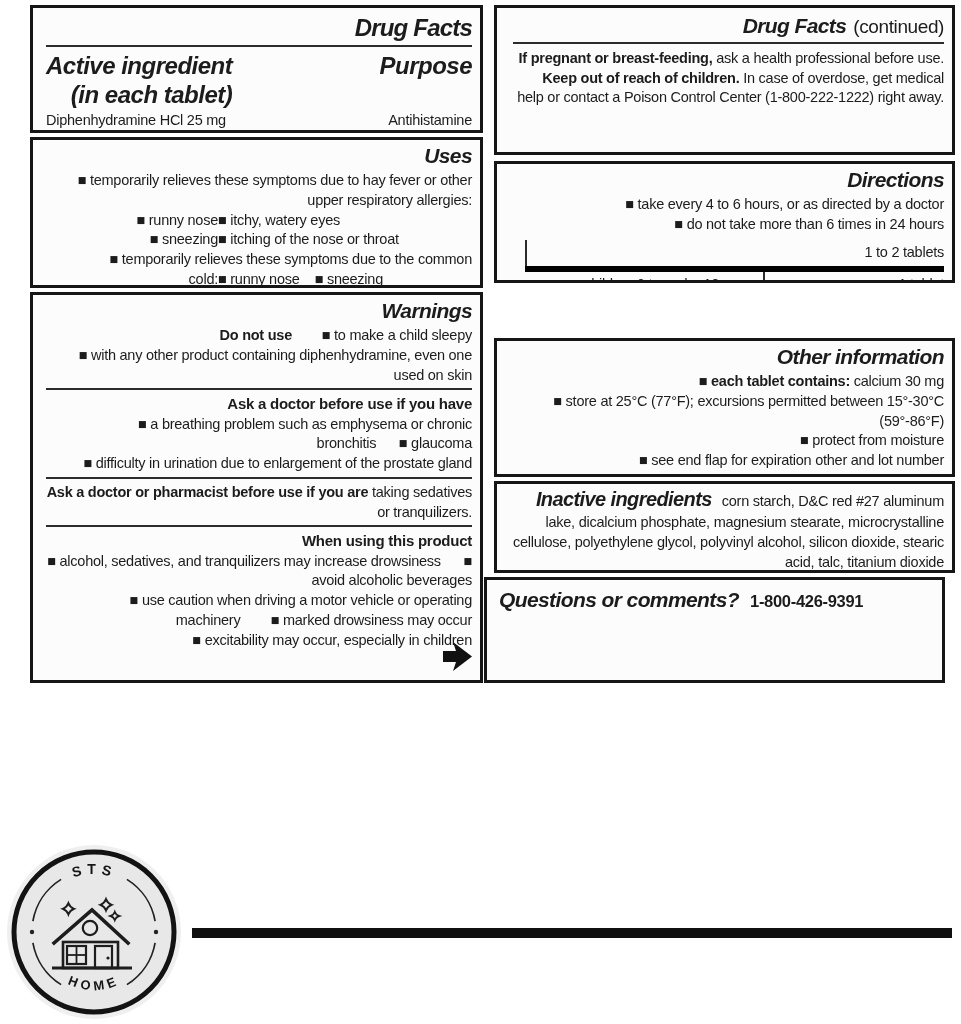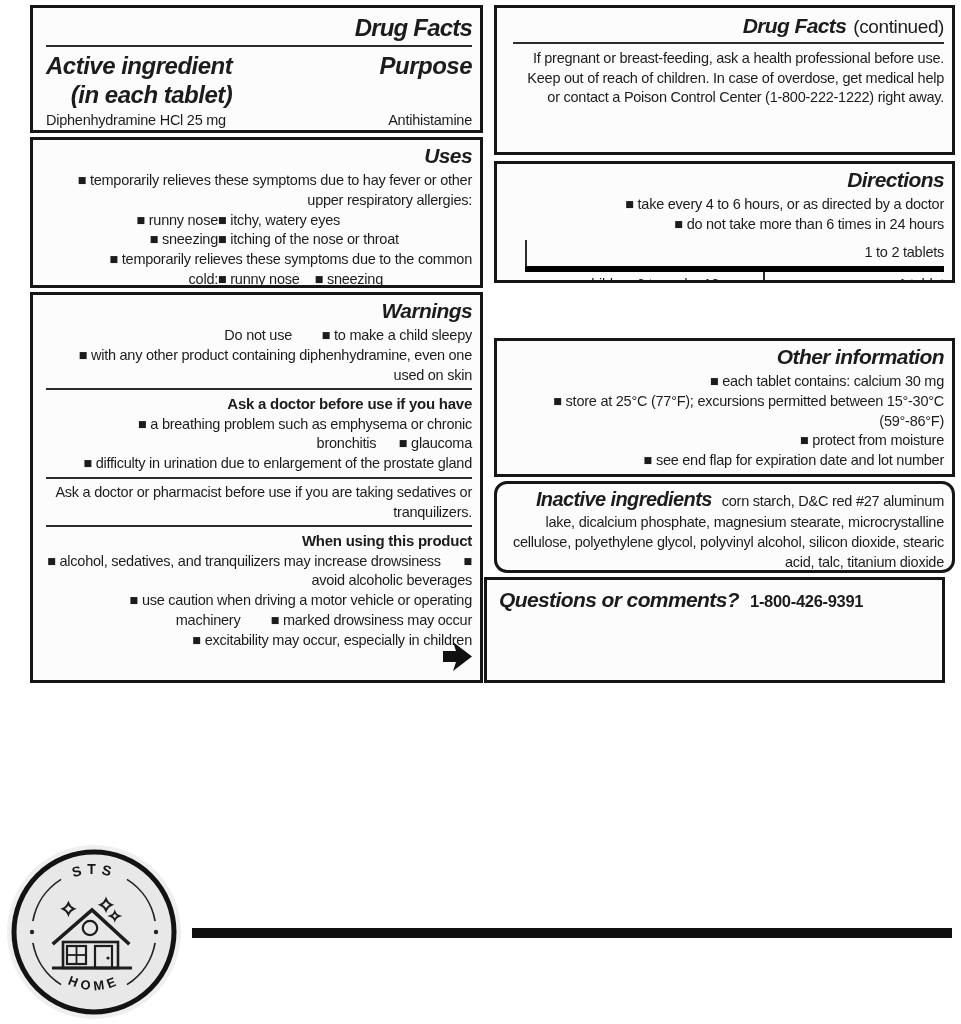--- a/index.html
+++ b/index.html
@@ -10,21 +10,21 @@
   }
   .box{
     position:absolute;box-sizing:border-box;
     border:3px solid #161616;background:#fcfcfc;
     padding:4px 8px 4px 13px;overflow:hidden;text-align:right;
   }
   .body-txt{font-size:14.5px;letter-spacing:-0.25px;line-height:1.36;}
   .main-h{font-style:italic;font-weight:700;font-size:24px;letter-spacing:-0.8px;line-height:1.1;padding-top:3px;}
   .sec-h{font-style:italic;font-weight:700;font-size:21px;letter-spacing:-0.6px;line-height:1.15;margin:0 0 3px 0;}
   .sub-h{font-weight:700;font-size:15px;letter-spacing:-0.25px;line-height:1.36;}
-  .lead{font-weight:400;}
+  .lead{font-weight:700;}
   .rule{border:0;border-top:2px solid #2c2c2c;margin:4px 0 5px 0;}
   .rule-tight{border:0;border-top:2px solid #2c2c2c;margin:3px 0 4px 0;}
   .b{padding-left:17px;text-indent:-17px;}
   .pair-row{display:flex;padding-left:30px;}
   .pair-row .pc1{width:142px;flex:none;}
   .cold-row{display:flex;padding-left:17px;}
   .cold-row .cold-lead{width:155px;flex:none;}
   .ai-row{display:flex;justify-content:space-between;align-items:flex-start;margin-top:2px;}
   .h3{font-style:italic;font-weight:700;font-size:24px;letter-spacing:-0.5px;line-height:1.2;}
   .dnu-row .dnu-item{margin-left:26px;}
@@ -136,24 +136,24 @@
   </div>
 </div>
 
 <div class="box body-txt" style="left:494px;top:338px;width:461px;height:139px;padding-left:12px;">
   <div class="sec-h">Other information</div>
   <div class="b">
     <span class="lead">■ each tablet contains:</span><span> calcium 30 mg</span>
   </div>
   <div class="b">■ store at 25°C (77°F); excursions permitted between 15°-30°C (59°-86°F)</div>
   <div class="b">■ protect from moisture</div>
-  <div class="b">■ see end flap for expiration date and lot number</div>
-</div>
-
-<div class="box body-txt" style="left:494px;top:481px;width:461px;height:92px;padding-left:12px;padding-top:2px;border-radius:13px;">
+  <div class="b">■ see end flap for expiration other and lot number</div>
+</div>
+
+<div class="box body-txt" style="left:494px;top:481px;width:461px;height:92px;padding-left:12px;padding-top:2px;">
   <div>
     <span class="inline-h">Inactive ingredients</span><span>corn starch, D&amp;C red #27 aluminum lake, dicalcium phosphate, magnesium stearate, microcrystalline cellulose, polyethylene glycol, polyvinyl alcohol, silicon dioxide, stearic acid, talc, titanium dioxide</span>
   </div>
 </div>
 
 <div class="box body-txt" style="left:484px;top:577px;width:461px;height:106px;padding-left:12px;">
   <div class="q-row">
     <span class="sec-h" style="margin:0;">Questions or comments?</span>
     <span class="q-phone">1-800-426-9391</span>
   </div>

